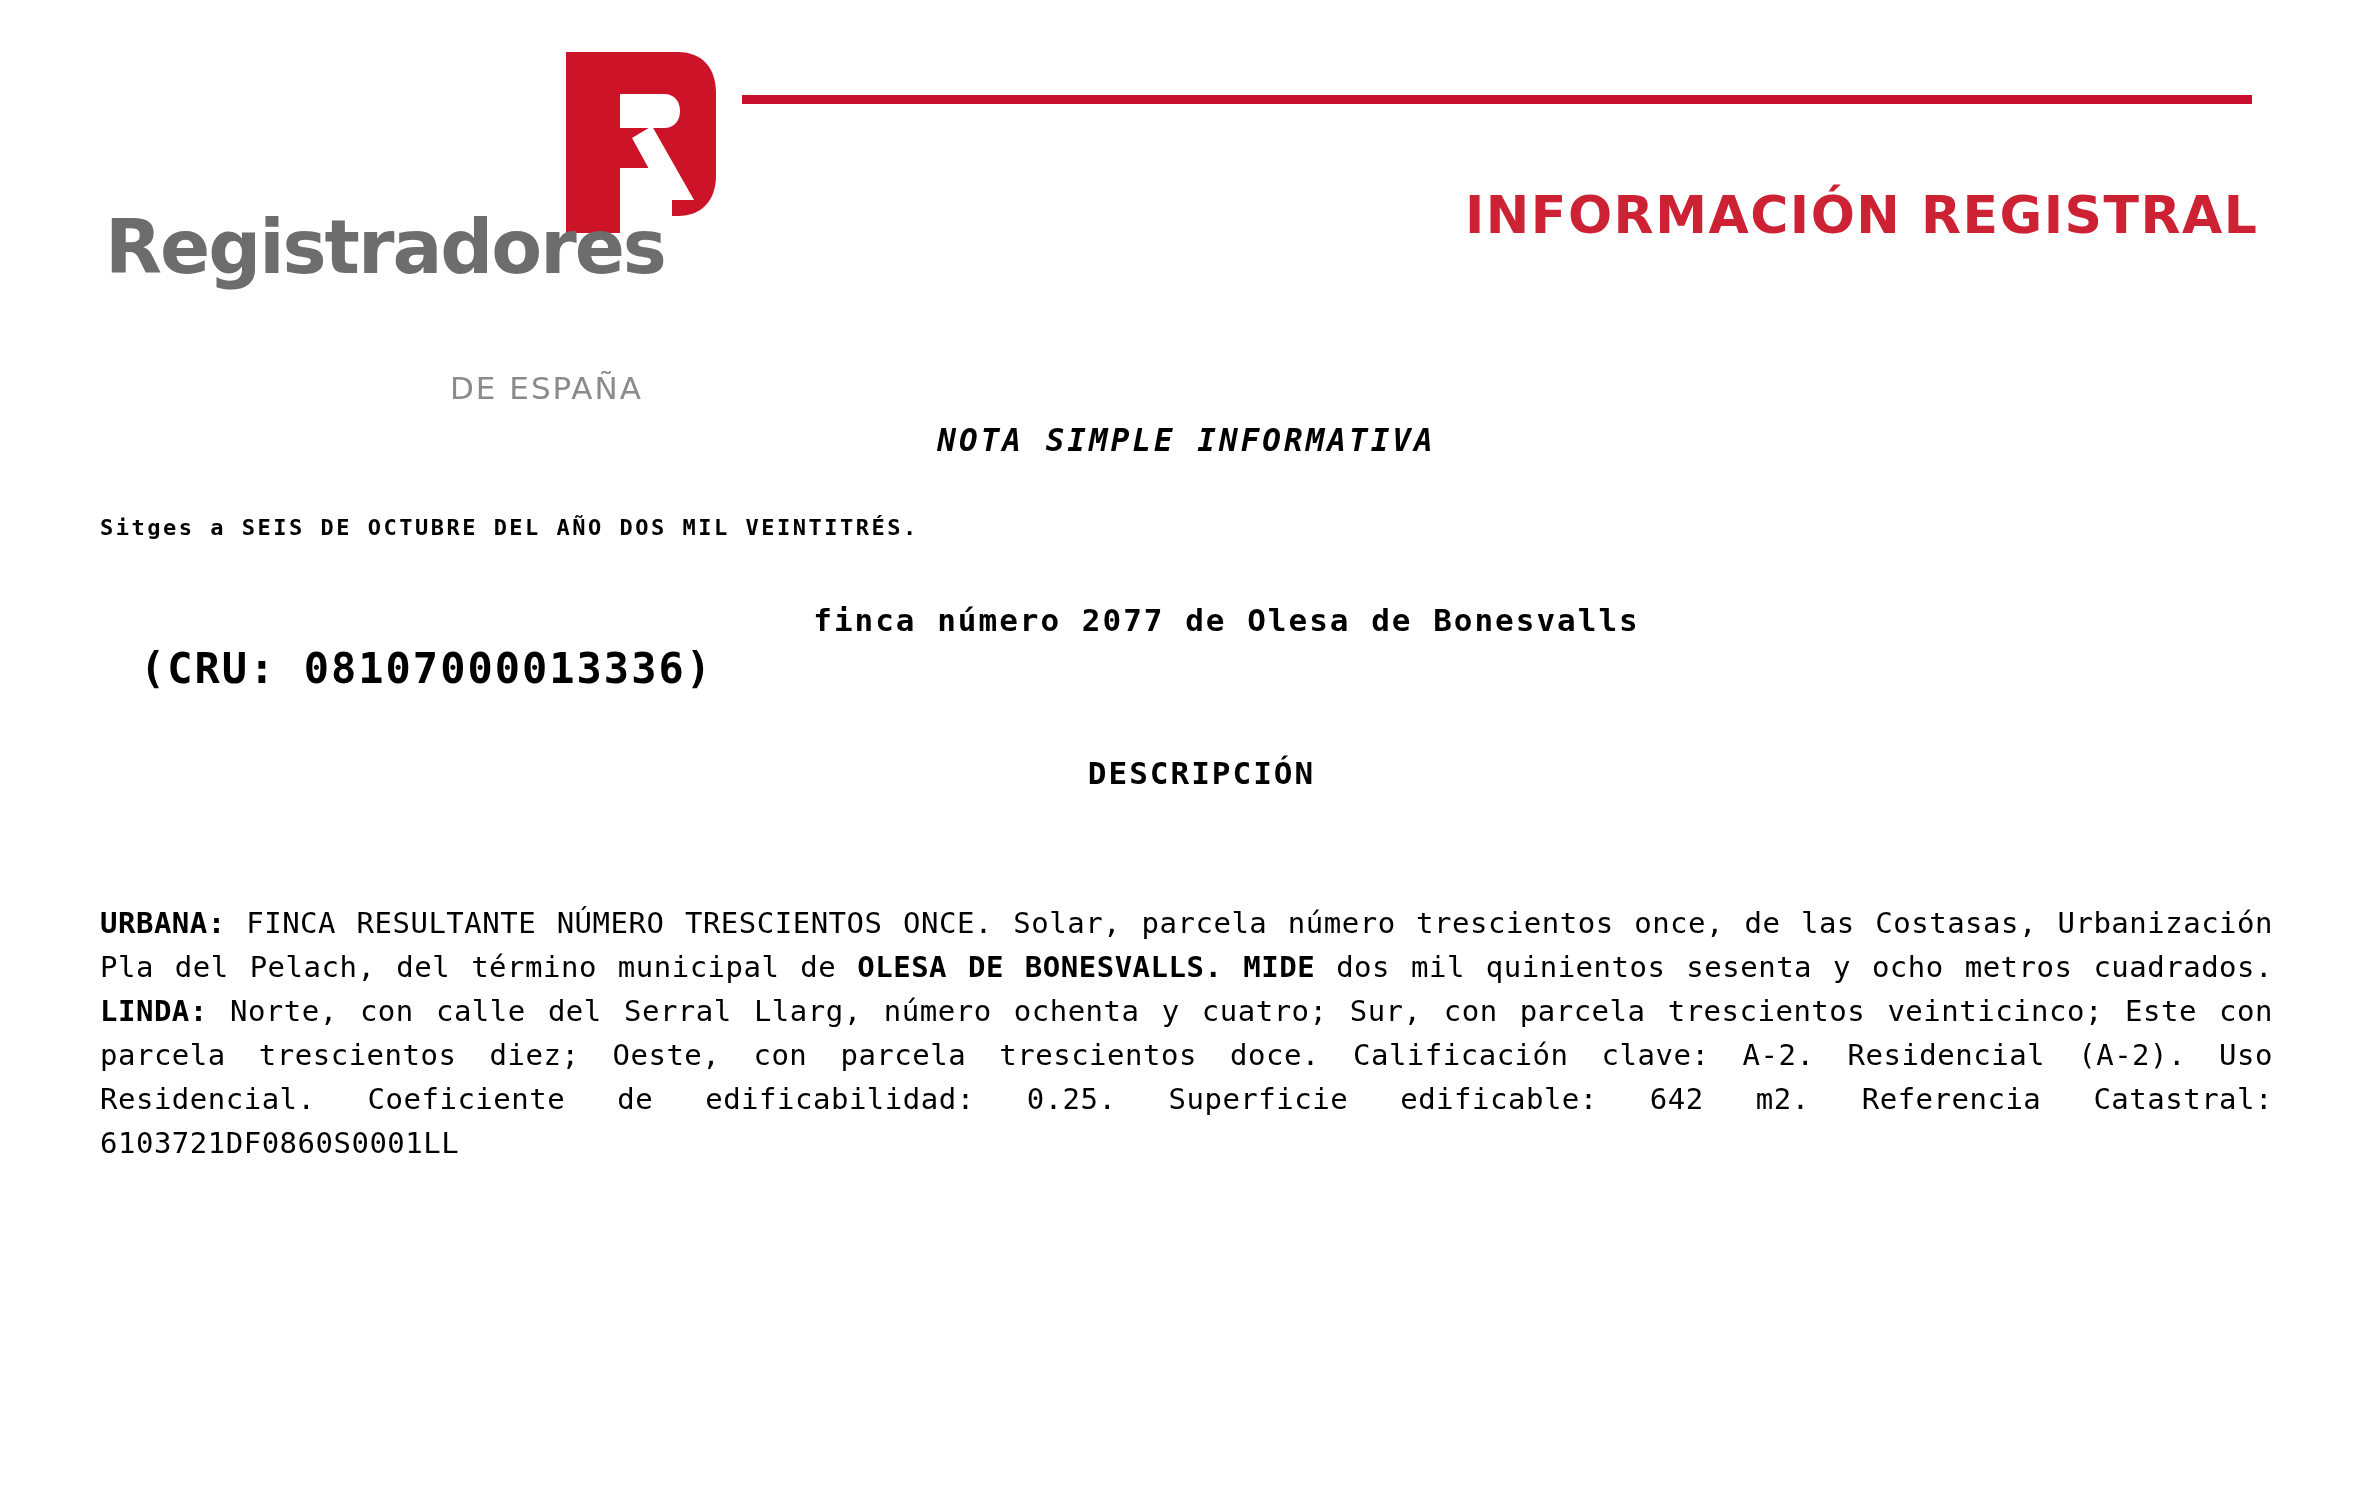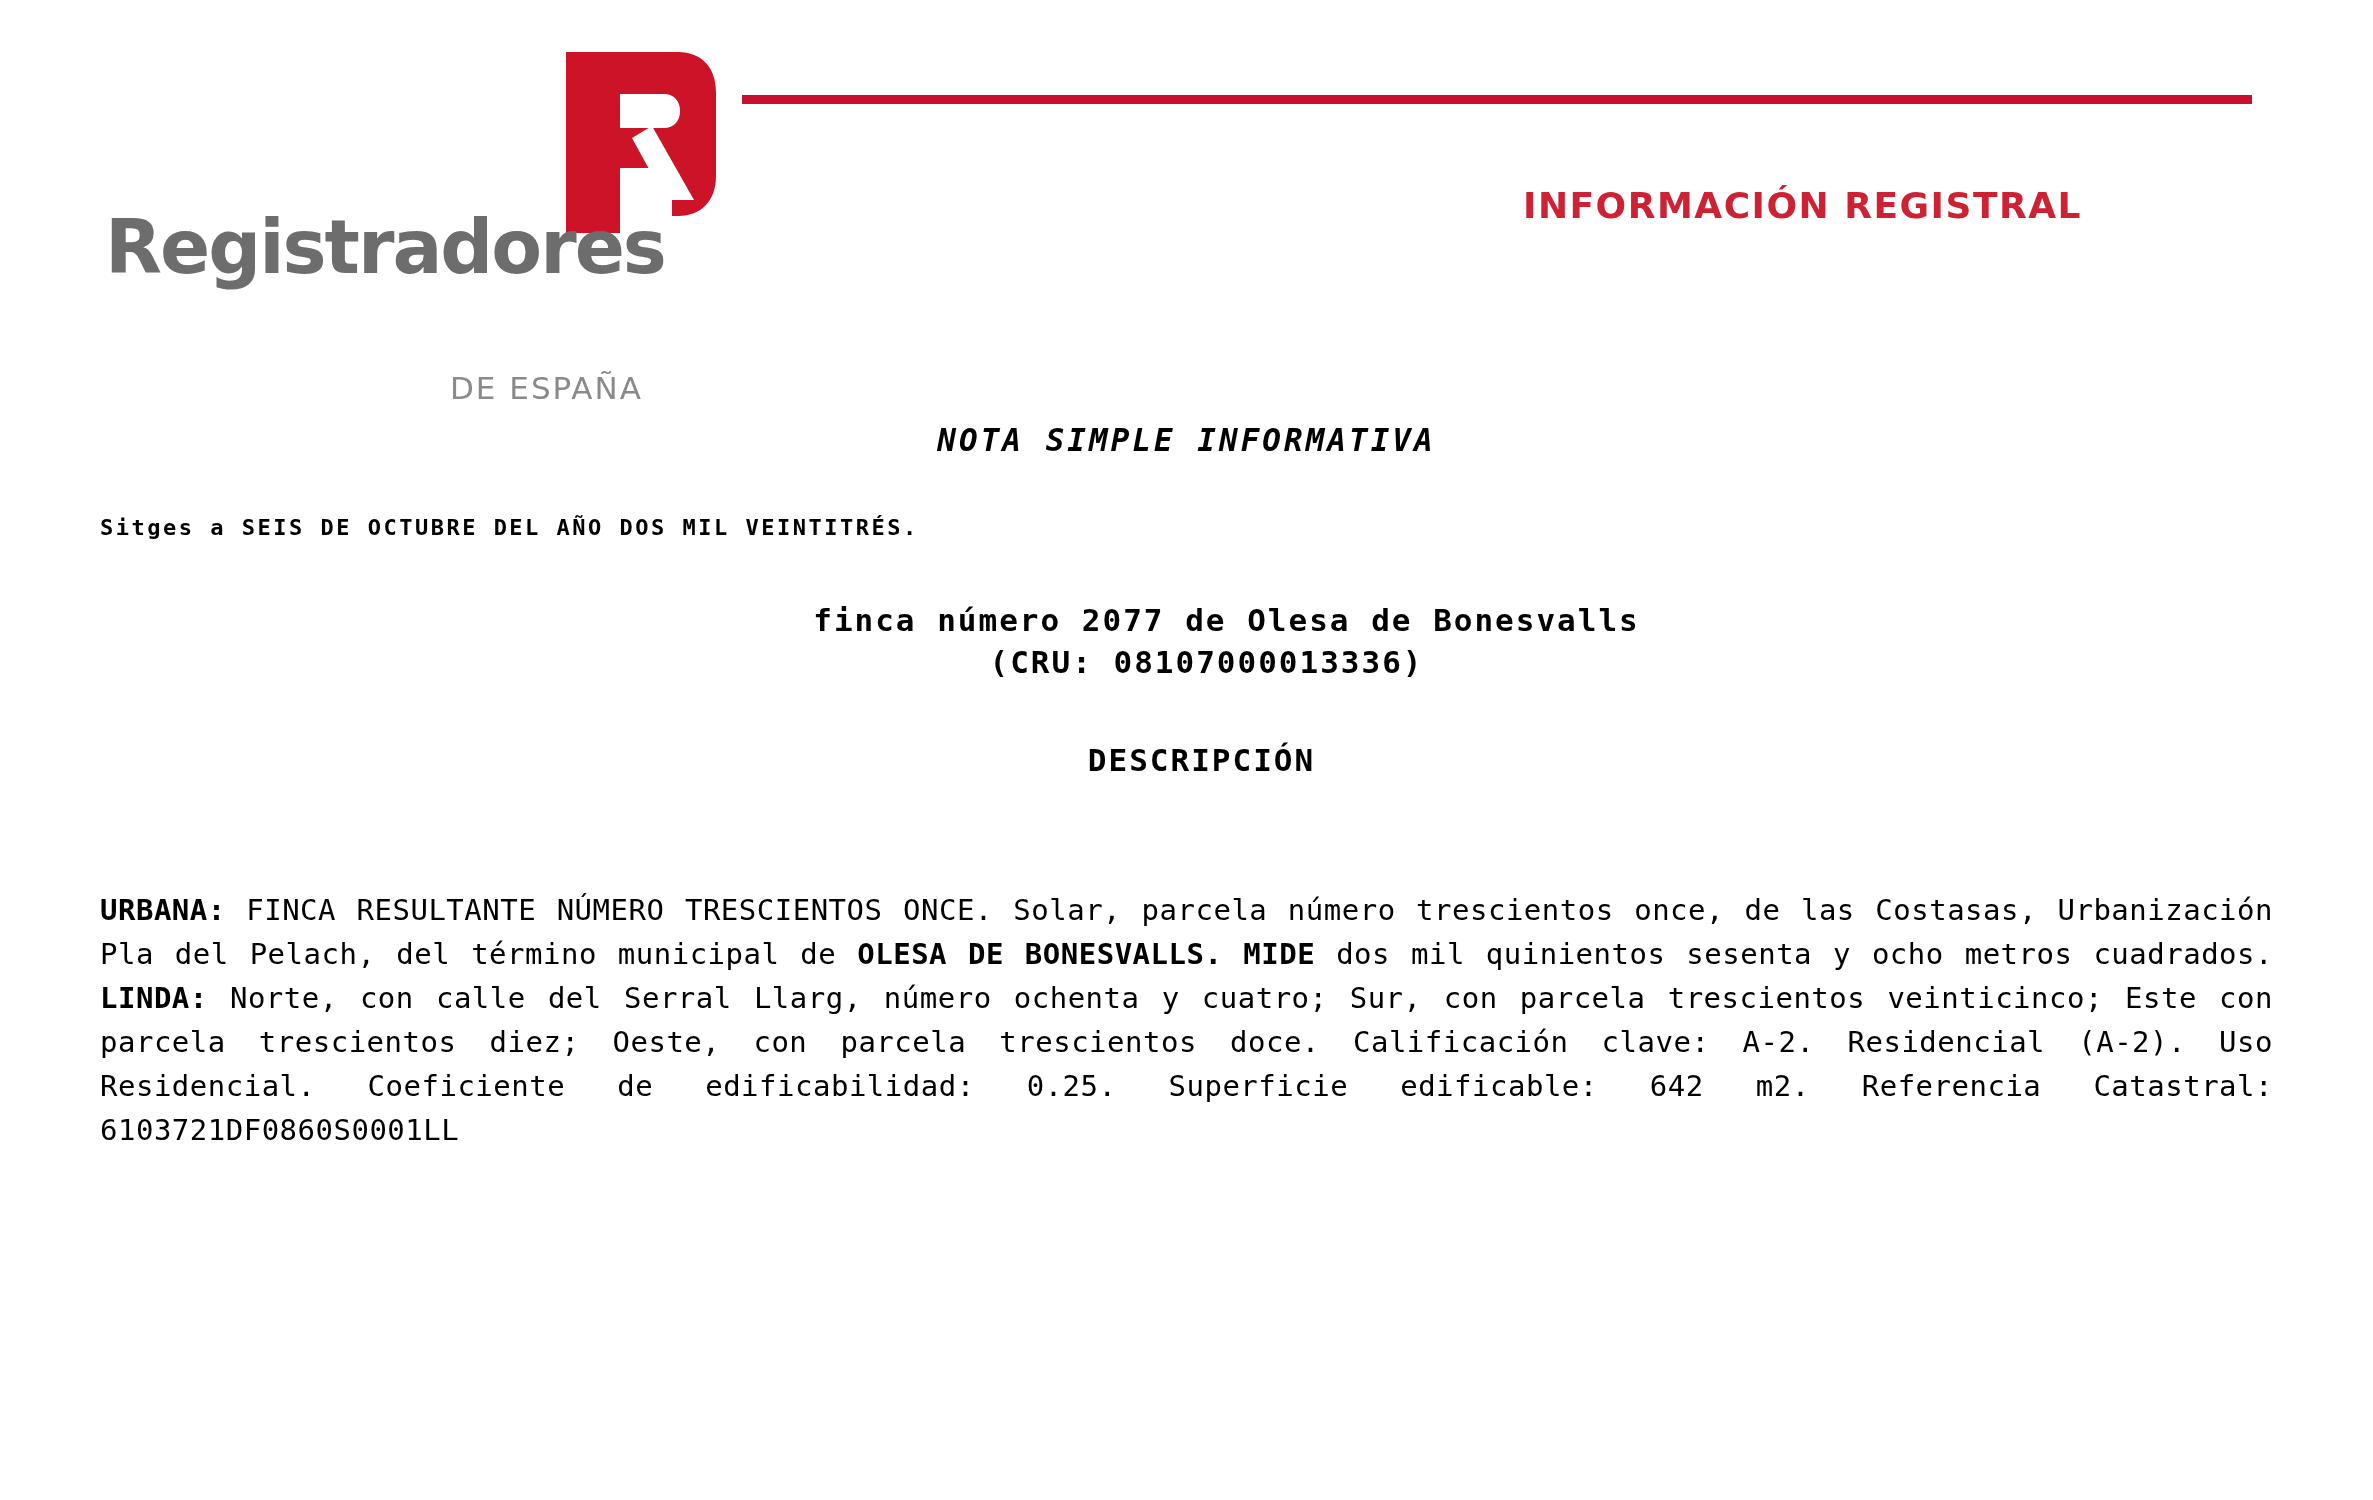--- a/index.html
+++ b/index.html
@@ -75,24 +75,24 @@
     position: absolute;
     left: 742px;
     top: 95px;
     width: 1510px;
     height: 9px;
     background: #c8102e;
   }
 
   .header-title {
     position: absolute;
-    left: 1523px;
+    left: 1465px;
     top: 185px;
     font-family: "DejaVu Sans", sans-serif;
-    font-size: 36px;
+    font-size: 52px;
     font-weight: bold;
     color: #cc2233;
     letter-spacing: 1.5px;
     white-space: nowrap;
   }
 
   
   .doc-body {
     position: relative;
     padding: 0 100px;
@@ -128,22 +128,21 @@
   .finca-line {
     text-align: center;
     font-size: 31px;
     font-weight: bold;
     letter-spacing: 2px;
     margin-top: 62px;
     padding-left: 80px;
   }
 
   .cru-line {
-    text-align: center;
-    font-size: 31px;
+    font-size: 42px;
     font-weight: bold;
     letter-spacing: 2px;
     margin-top: 6px;
     padding-left: 40px;
   }
 
   .descripcion {
     text-align: center;
     font-size: 31px;
     font-weight: bold;

